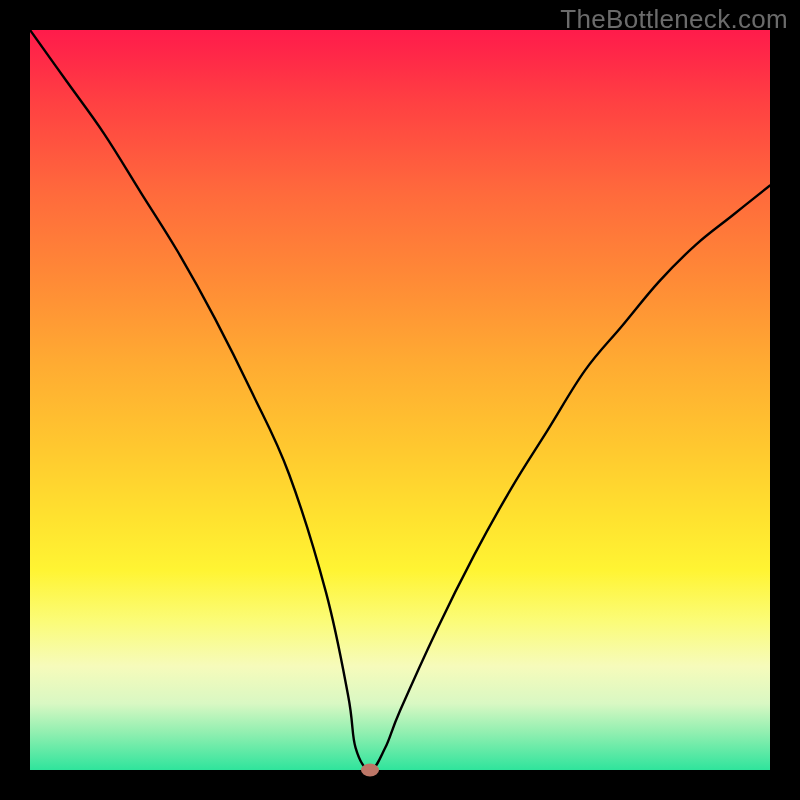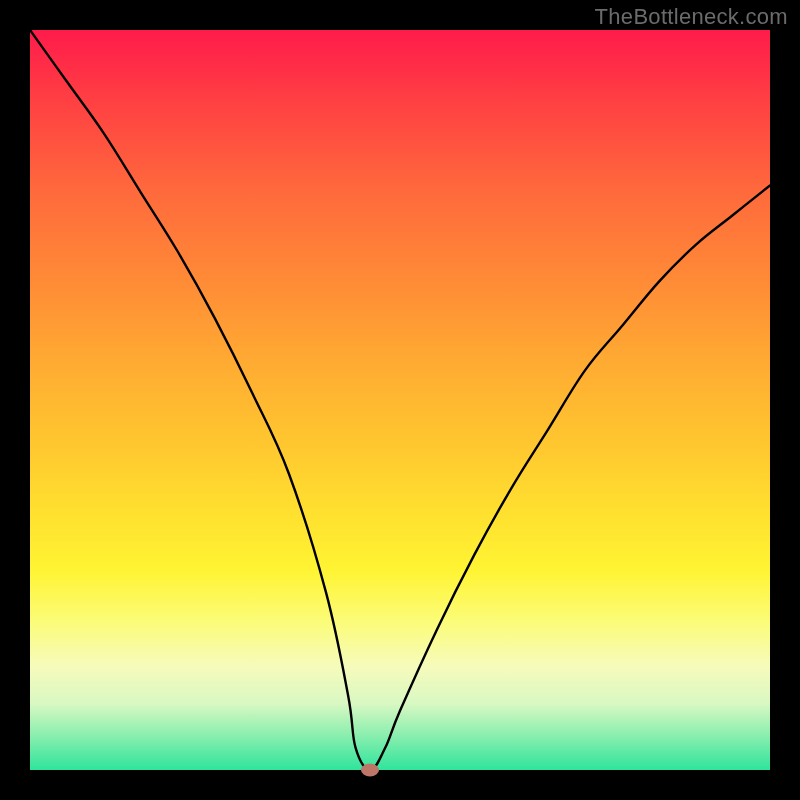--- a/index.html
+++ b/index.html
@@ -40,21 +40,21 @@
       #d9f8c3 91%,
       #90efb0 95%,
       #2fe49c 100%
     );
   }
   .watermark {
     position: absolute;
     top: 4px;
     right: 12px;
     color: #6b6b6b;
-    font-size: 22px;
+    font-size: 26px;
     font-weight: 500;
     letter-spacing: 0.3px;
     user-select: none;
   }
   svg.curve {
     position: absolute;
     top: 0;
     left: 0;
     width: 740px;
     height: 740px;

